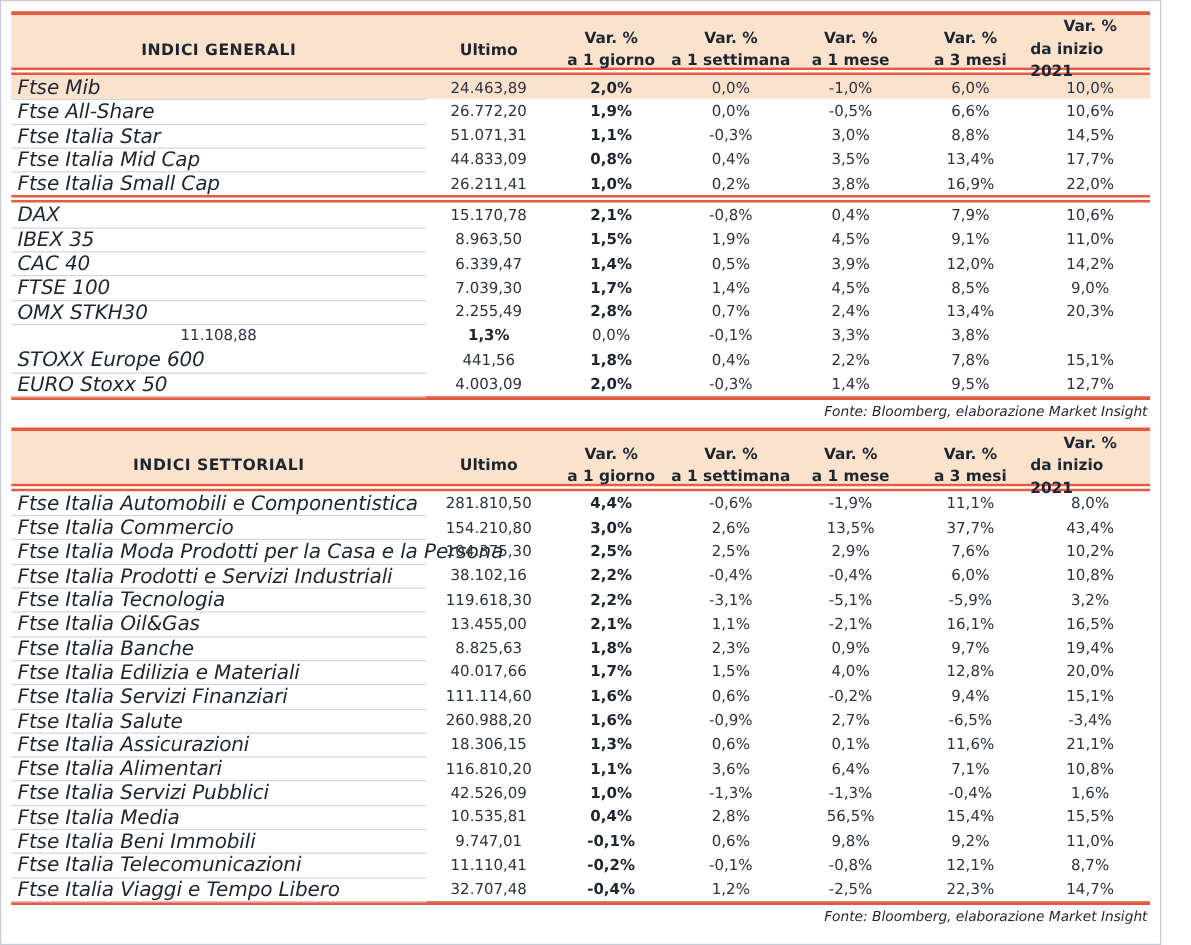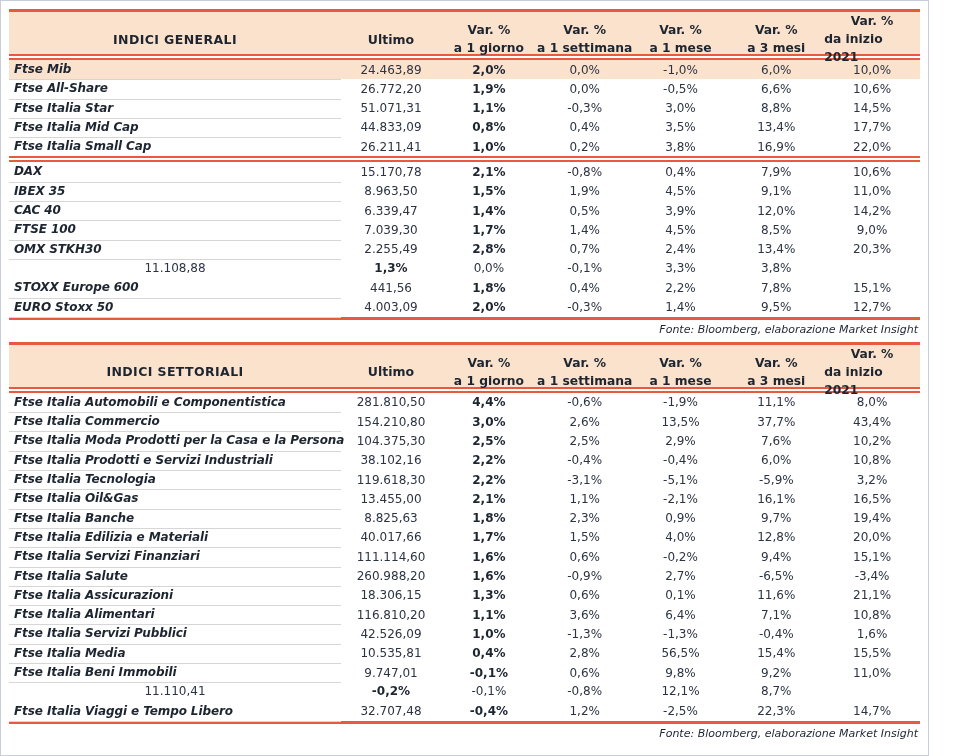--- a/index.html
+++ b/index.html
@@ -31,24 +31,24 @@
     align-items:stretch;
   }
   .header{background:var(--peach);height:42px;}
   .header .cell{display:flex;align-items:center;justify-content:center;font-weight:bold;}
   .header .name-h{font-size:12.5px;letter-spacing:.4px;}
   .header .ult-h{font-size:12.5px;}
   .header .var-h{flex-direction:column;line-height:18px;font-size:12.3px;justify-content:center;}
   .row{height:19.3px;font-size:12px;line-height:19.3px;}
   .row .cell{height:100%;display:flex;align-items:center;}
   .row .name{
-    font-weight:bold;font-style:italic;
+    font-weight:normal;font-style:italic;
     padding-left:5px;white-space:nowrap;
     border-bottom:1px solid var(--sep);
-    font-size:12px;letter-spacing:-0.1px;
+    font-size:16px;letter-spacing:-0.1px;
   }
   .row.nosep .name{border-bottom-color:transparent;}
   .row .num{justify-content:center;color:var(--num);}
   .row .b1{font-weight:bold;color:var(--text);}
   .row.hl{background:var(--hl);}
   .fonte{
     text-align:right;font-style:italic;font-size:11px;
     color:var(--text);margin:2px 2px 4px 0;line-height:16px;
   }
 </style>
@@ -359,20 +359,21 @@
       <div class="grid row">
         <div class="cell name">Ftse Italia Beni Immobili</div>
         <div class="cell num">9.747,01</div>
         <div class="cell num b1">-0,1%</div>
         <div class="cell num">0,6%</div>
         <div class="cell num">9,8%</div>
         <div class="cell num">9,2%</div>
         <div class="cell num">11,0%</div>
       </div>
       <div class="grid row">
+        <div class="cell name">Ftse Italia Telecomunicazioni</div>
         <div class="cell num">11.110,41</div>
         <div class="cell num b1">-0,2%</div>
         <div class="cell num">-0,1%</div>
         <div class="cell num">-0,8%</div>
         <div class="cell num">12,1%</div>
         <div class="cell num">8,7%</div>
       </div>
       <div class="grid row">
         <div class="cell name">Ftse Italia Viaggi e Tempo Libero</div>
         <div class="cell num">32.707,48</div>

